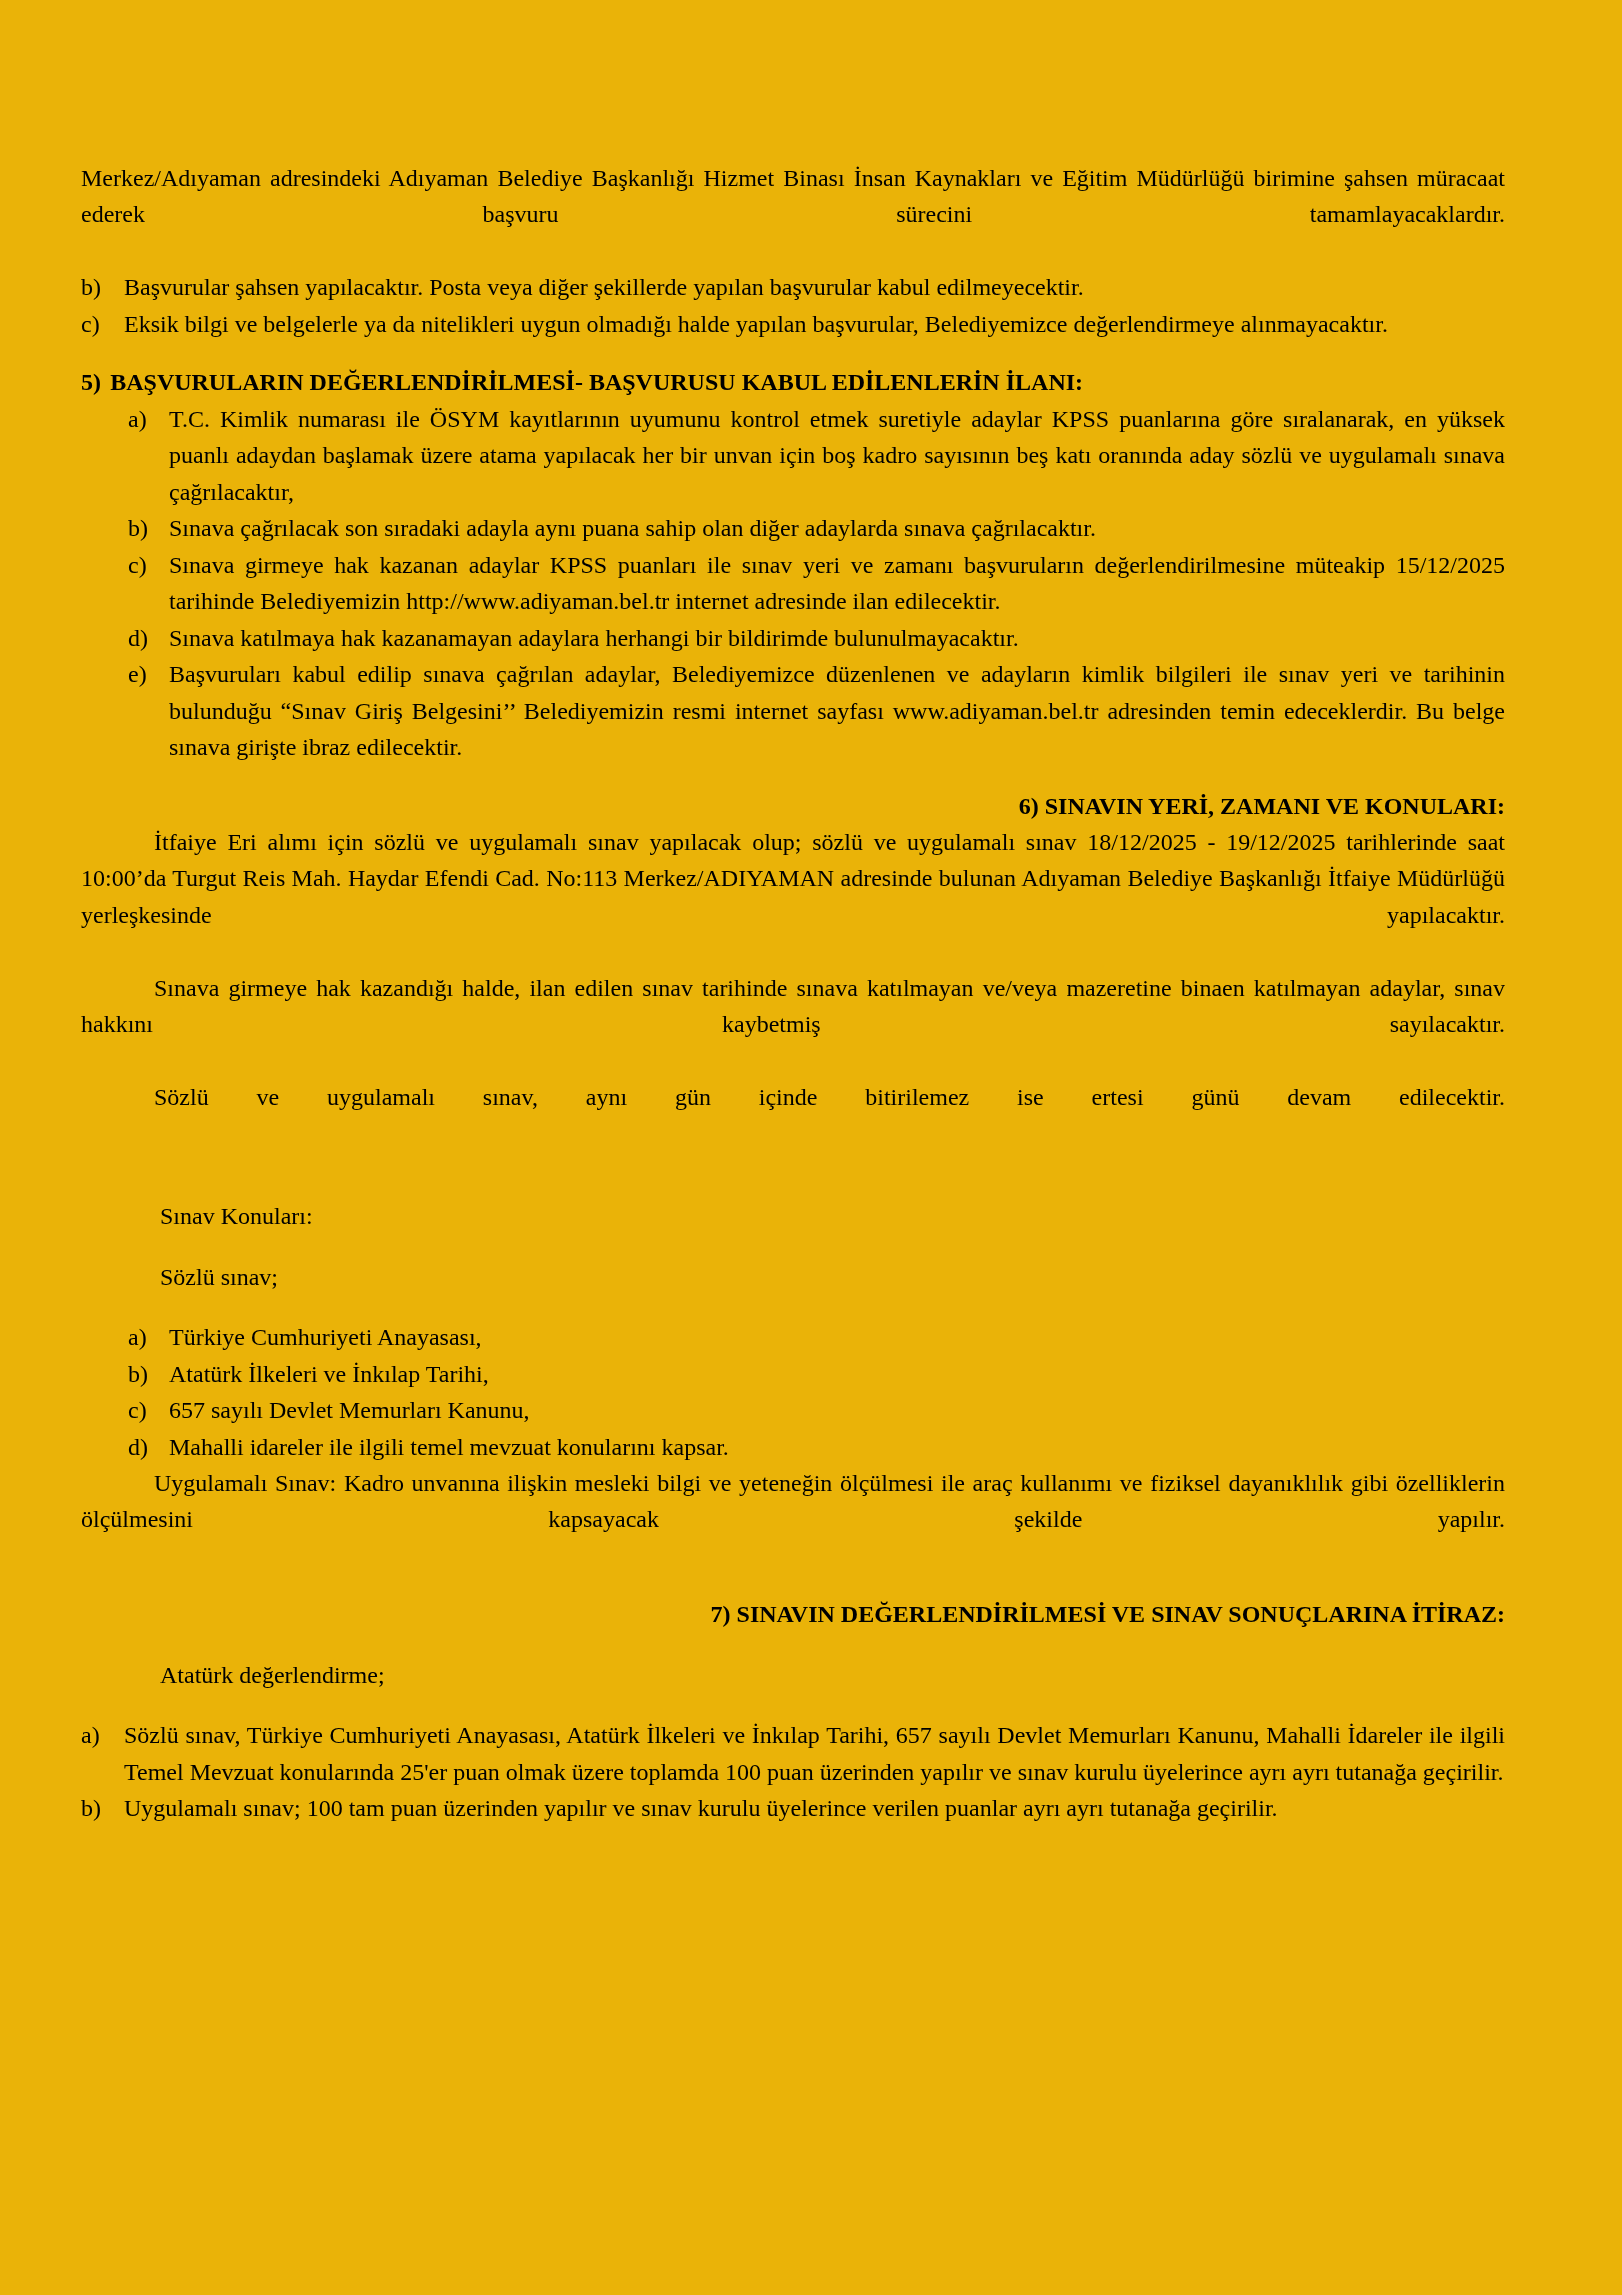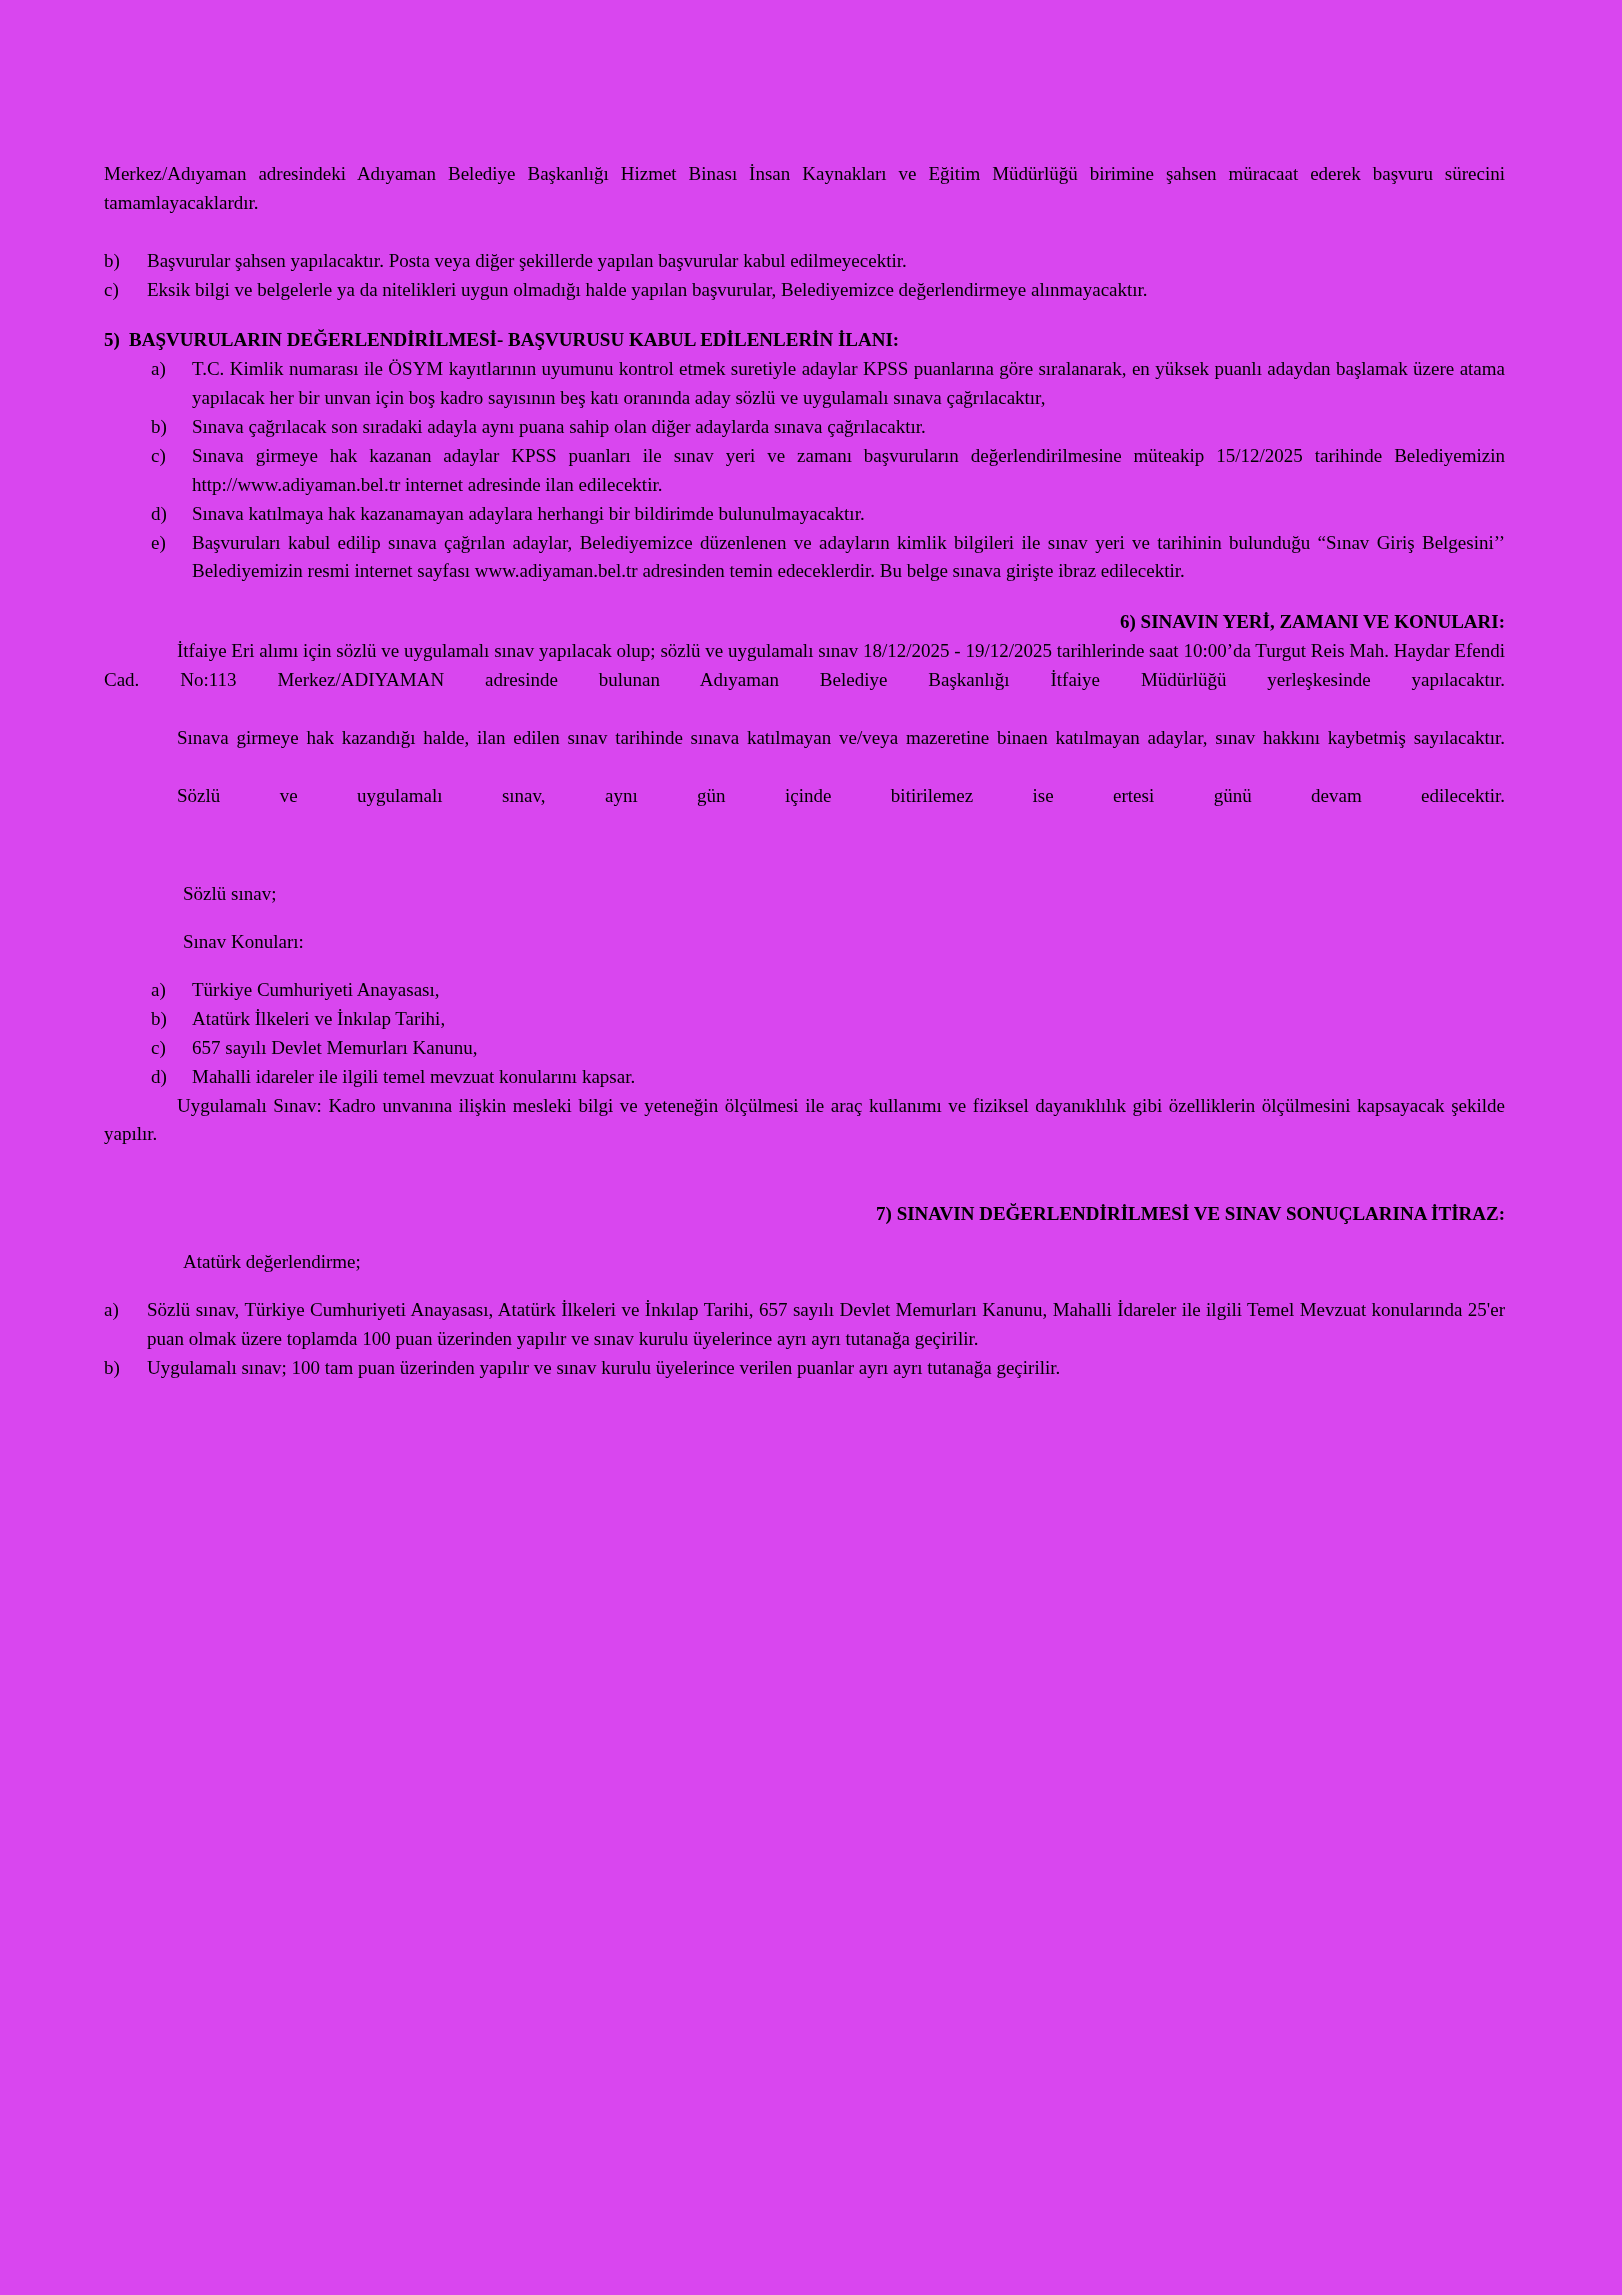--- a/index.html
+++ b/index.html
@@ -4,26 +4,26 @@
 <title>İtfaiye Eri Alım İlanı</title>
 <style>
   html, body {
     margin: 0;
     padding: 0;
     background: #ffffff;
   }
   .page {
     width: 1623px;
     height: 2295px;
-    background: #d946ef;
+    background: #eab308;
     position: relative;
     box-sizing: border-box;
-    padding: 160px 118px 131px 104px;
+    padding: 160px 118px 131px 81px;
     font-family: "Liberation Serif", "DejaVu Serif", serif;
-    font-size: 19px;
+    font-size: 24px;
     line-height: 1.52;
     color: #000000;
     overflow: hidden;
   }
 
   
   .just {
     text-align: justify;
     text-justify: inter-word;
     margin: 0;
@@ -131,22 +131,22 @@
   </div>
 
   <p class="just just-last indent-first">İtfaiye Eri alımı için sözlü ve uygulamalı sınav yapılacak olup; sözlü ve uygulamalı sınav 18/12/2025 - 19/12/2025 tarihlerinde saat 10:00’da Turgut Reis Mah. Haydar Efendi Cad. No:113 Merkez/ADIYAMAN adresinde bulunan Adıyaman Belediye Başkanlığı İtfaiye Müdürlüğü yerleşkesinde yapılacaktır.</p>
 
   <p class="just just-last indent-first">Sınava girmeye hak kazandığı halde, ilan edilen sınav tarihinde sınava katılmayan ve/veya mazeretine binaen katılmayan adaylar, sınav hakkını kaybetmiş sayılacaktır.</p>
 
   <p class="just just-last indent-first">Sözlü ve uygulamalı sınav, aynı gün içinde bitirilemez ise ertesi günü devam edilecektir.</p>
 
   <div class="gap-md"></div>
 
+  <p class="indent-sub">Sınav Konuları:</p>
   <p class="indent-sub">Sözlü sınav;</p>
-  <p class="indent-sub">Sınav Konuları:</p>
 
   <div class="lrow lvl-a">
     <span class="lmark">a)</span>
     <span class="lbody">Türkiye Cumhuriyeti Anayasası,</span>
   </div>
   <div class="lrow lvl-a">
     <span class="lmark">b)</span>
     <span class="lbody">Atatürk İlkeleri ve İnkılap Tarihi,</span>
   </div>
   <div class="lrow lvl-a">

